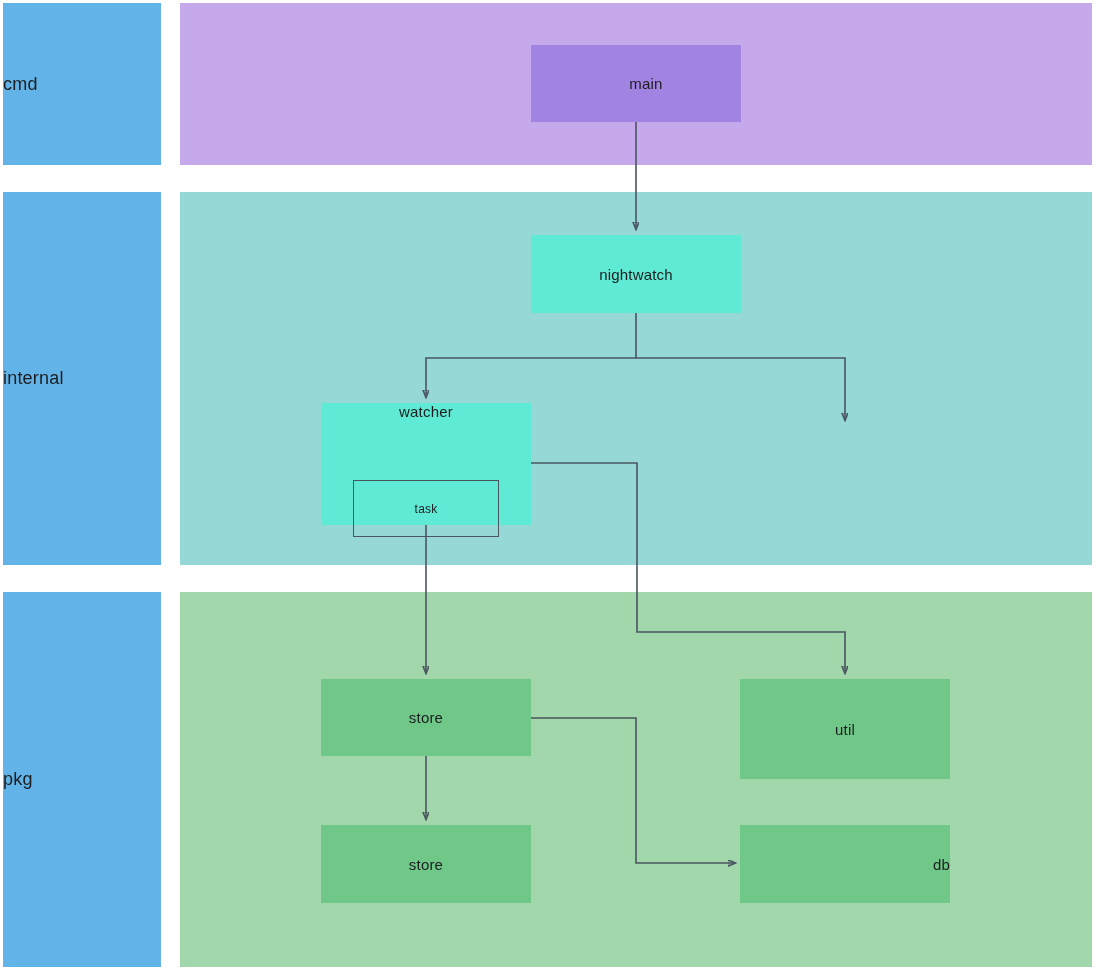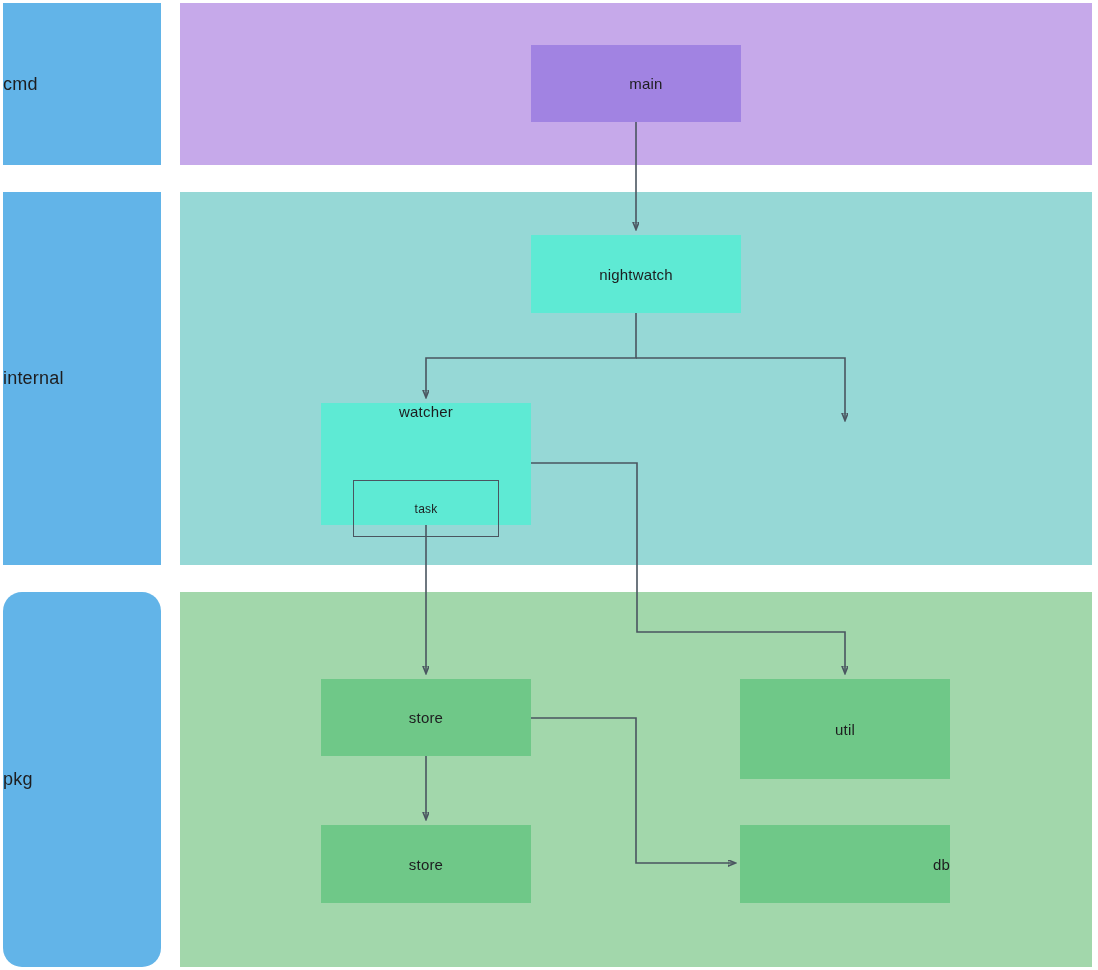--- a/index.html
+++ b/index.html
@@ -95,21 +95,21 @@
 <body>
 
 <div id="diagram">
 
   <div class="lane-label" style="top:3px; height:162px;">
     <span>cmd</span>
   </div>
   <div class="lane-label" style="top:192px; height:373px;">
     <span>internal</span>
   </div>
-  <div class="lane-label" style="top:592px; height:375px;border-radius:19px;">
+  <div class="lane-label" style="top:592px; height:375px;">
     <span>pkg</span>
   </div>
 
   <div class="lane-panel cmd" style="top:3px; height:162px;"></div>
   <div class="lane-panel internal" style="top:192px; height:373px;"></div>
   <div class="lane-panel pkg" style="top:592px; height:375px;"></div>
 
   <svg id="edges" viewBox="0 0 1098 970">
     <defs>
       <marker id="arrowhead" markerWidth="9" markerHeight="9" refX="7.4" refY="3.2" orient="auto" markerUnits="userSpaceOnUse">

